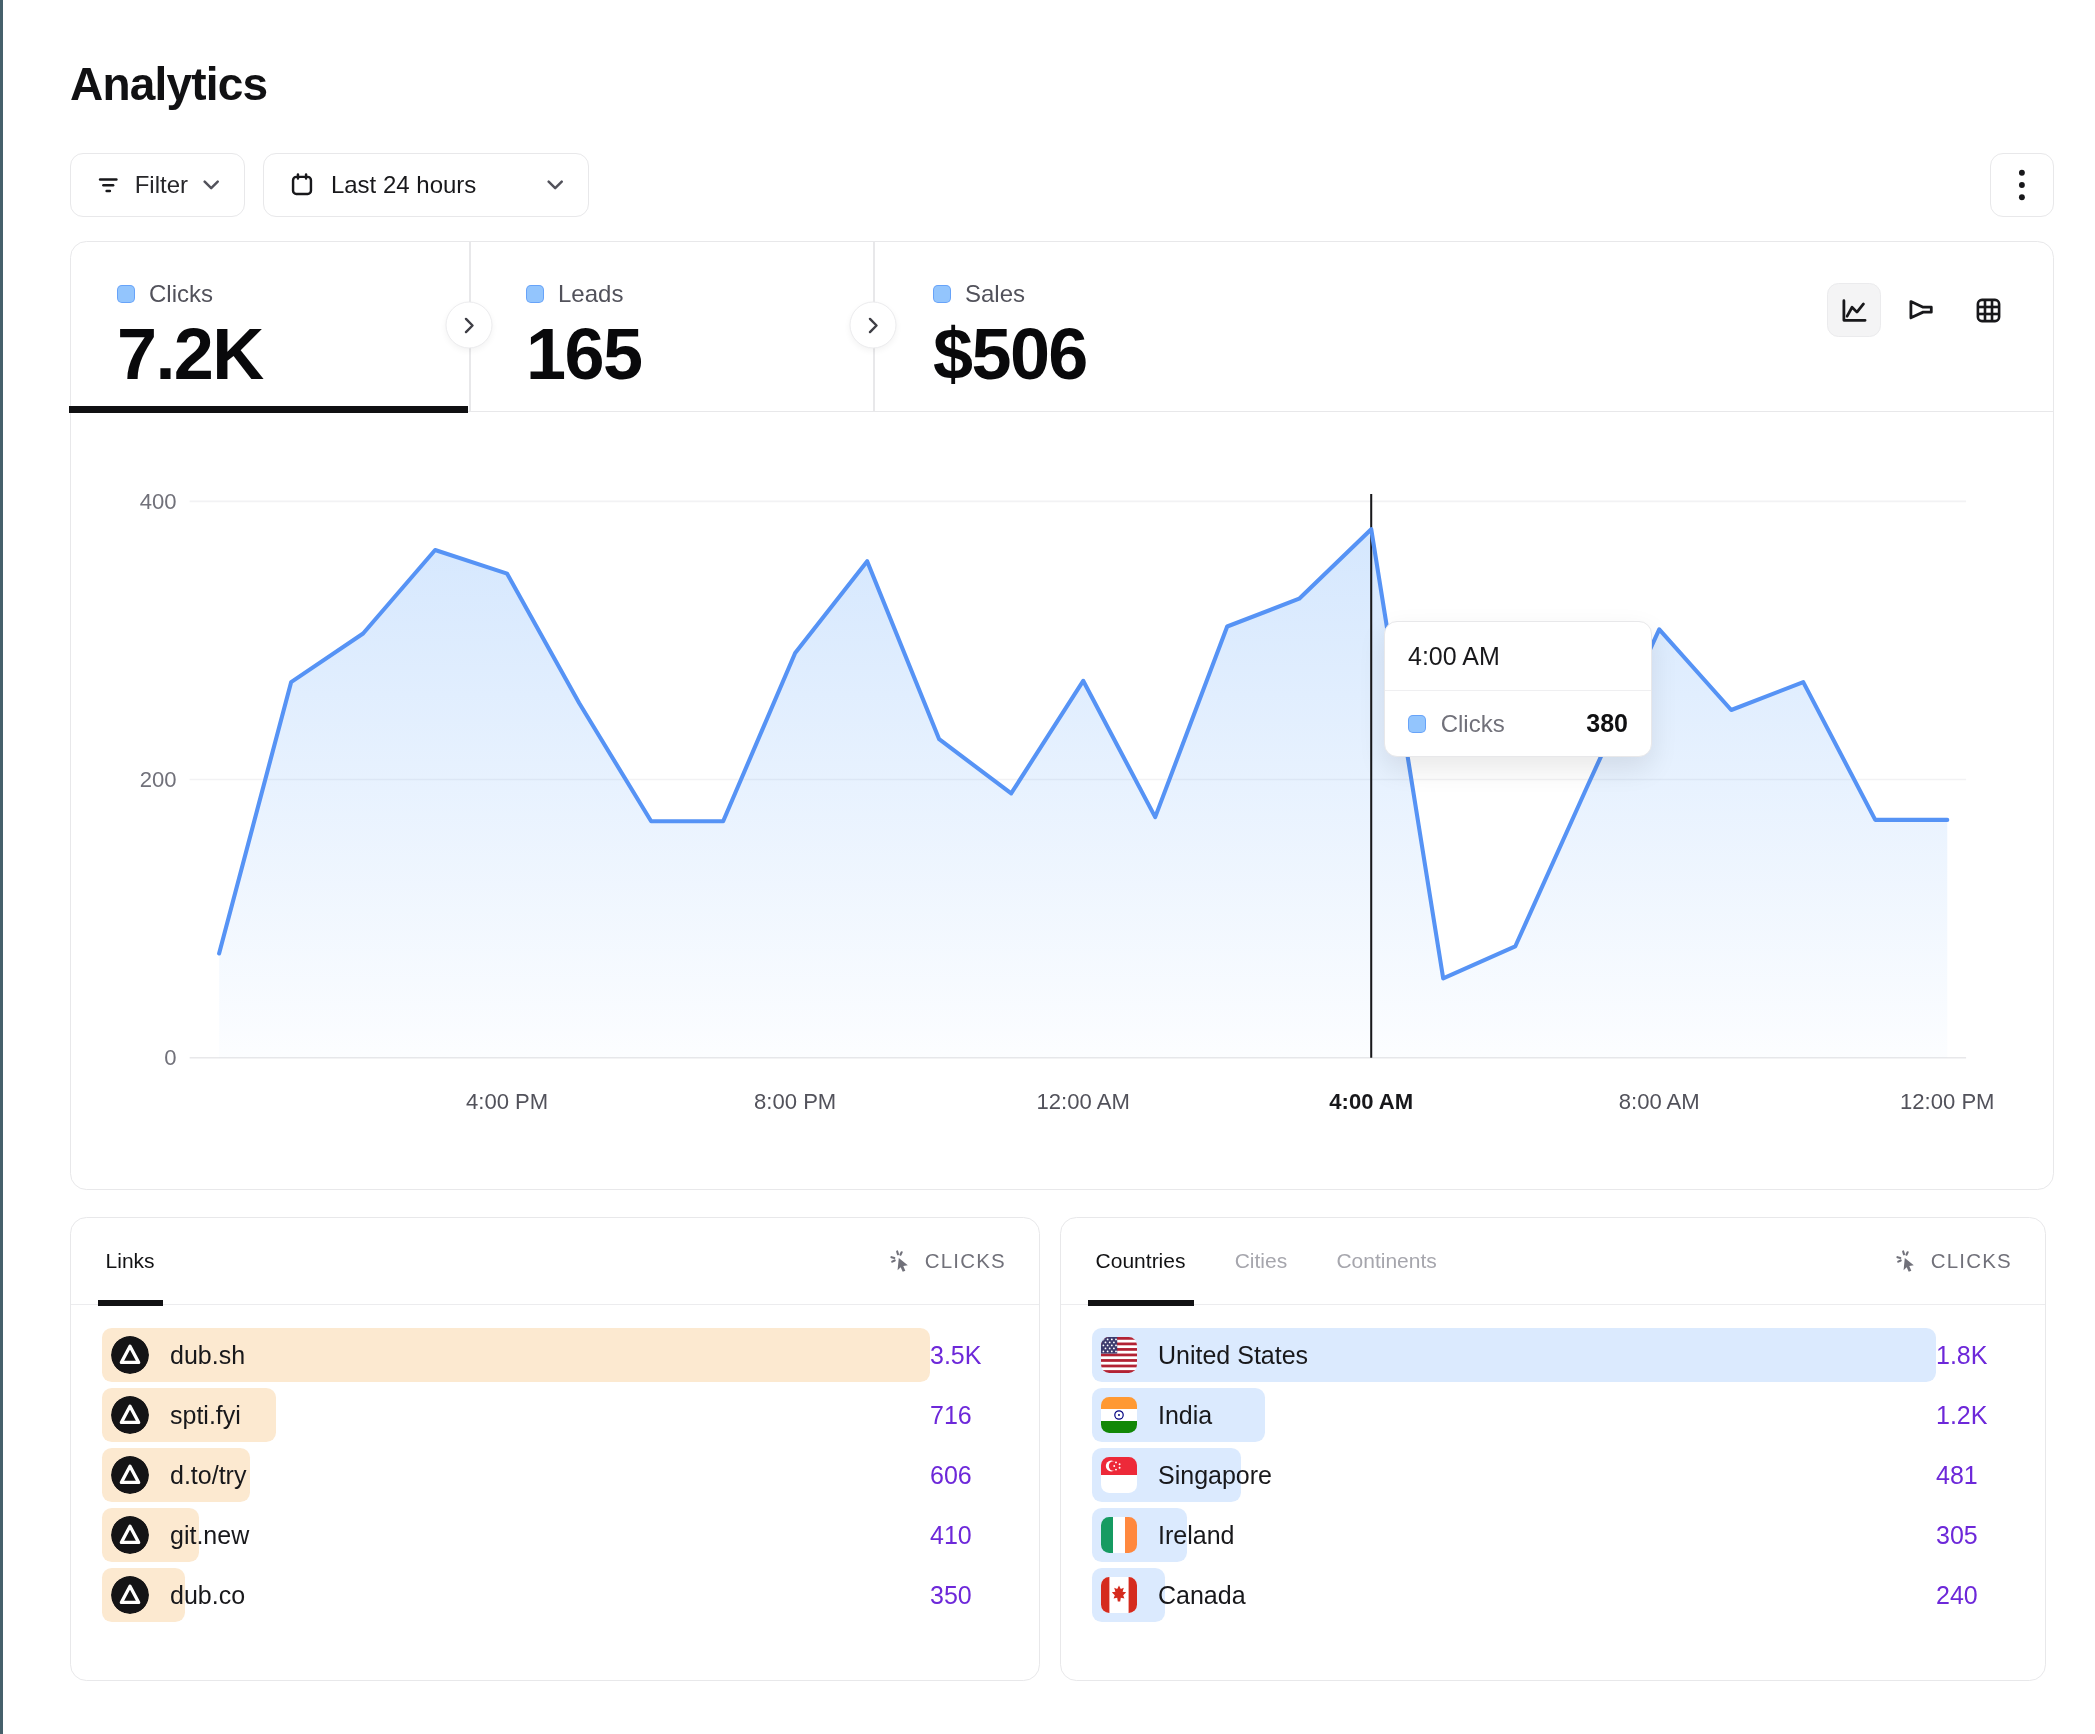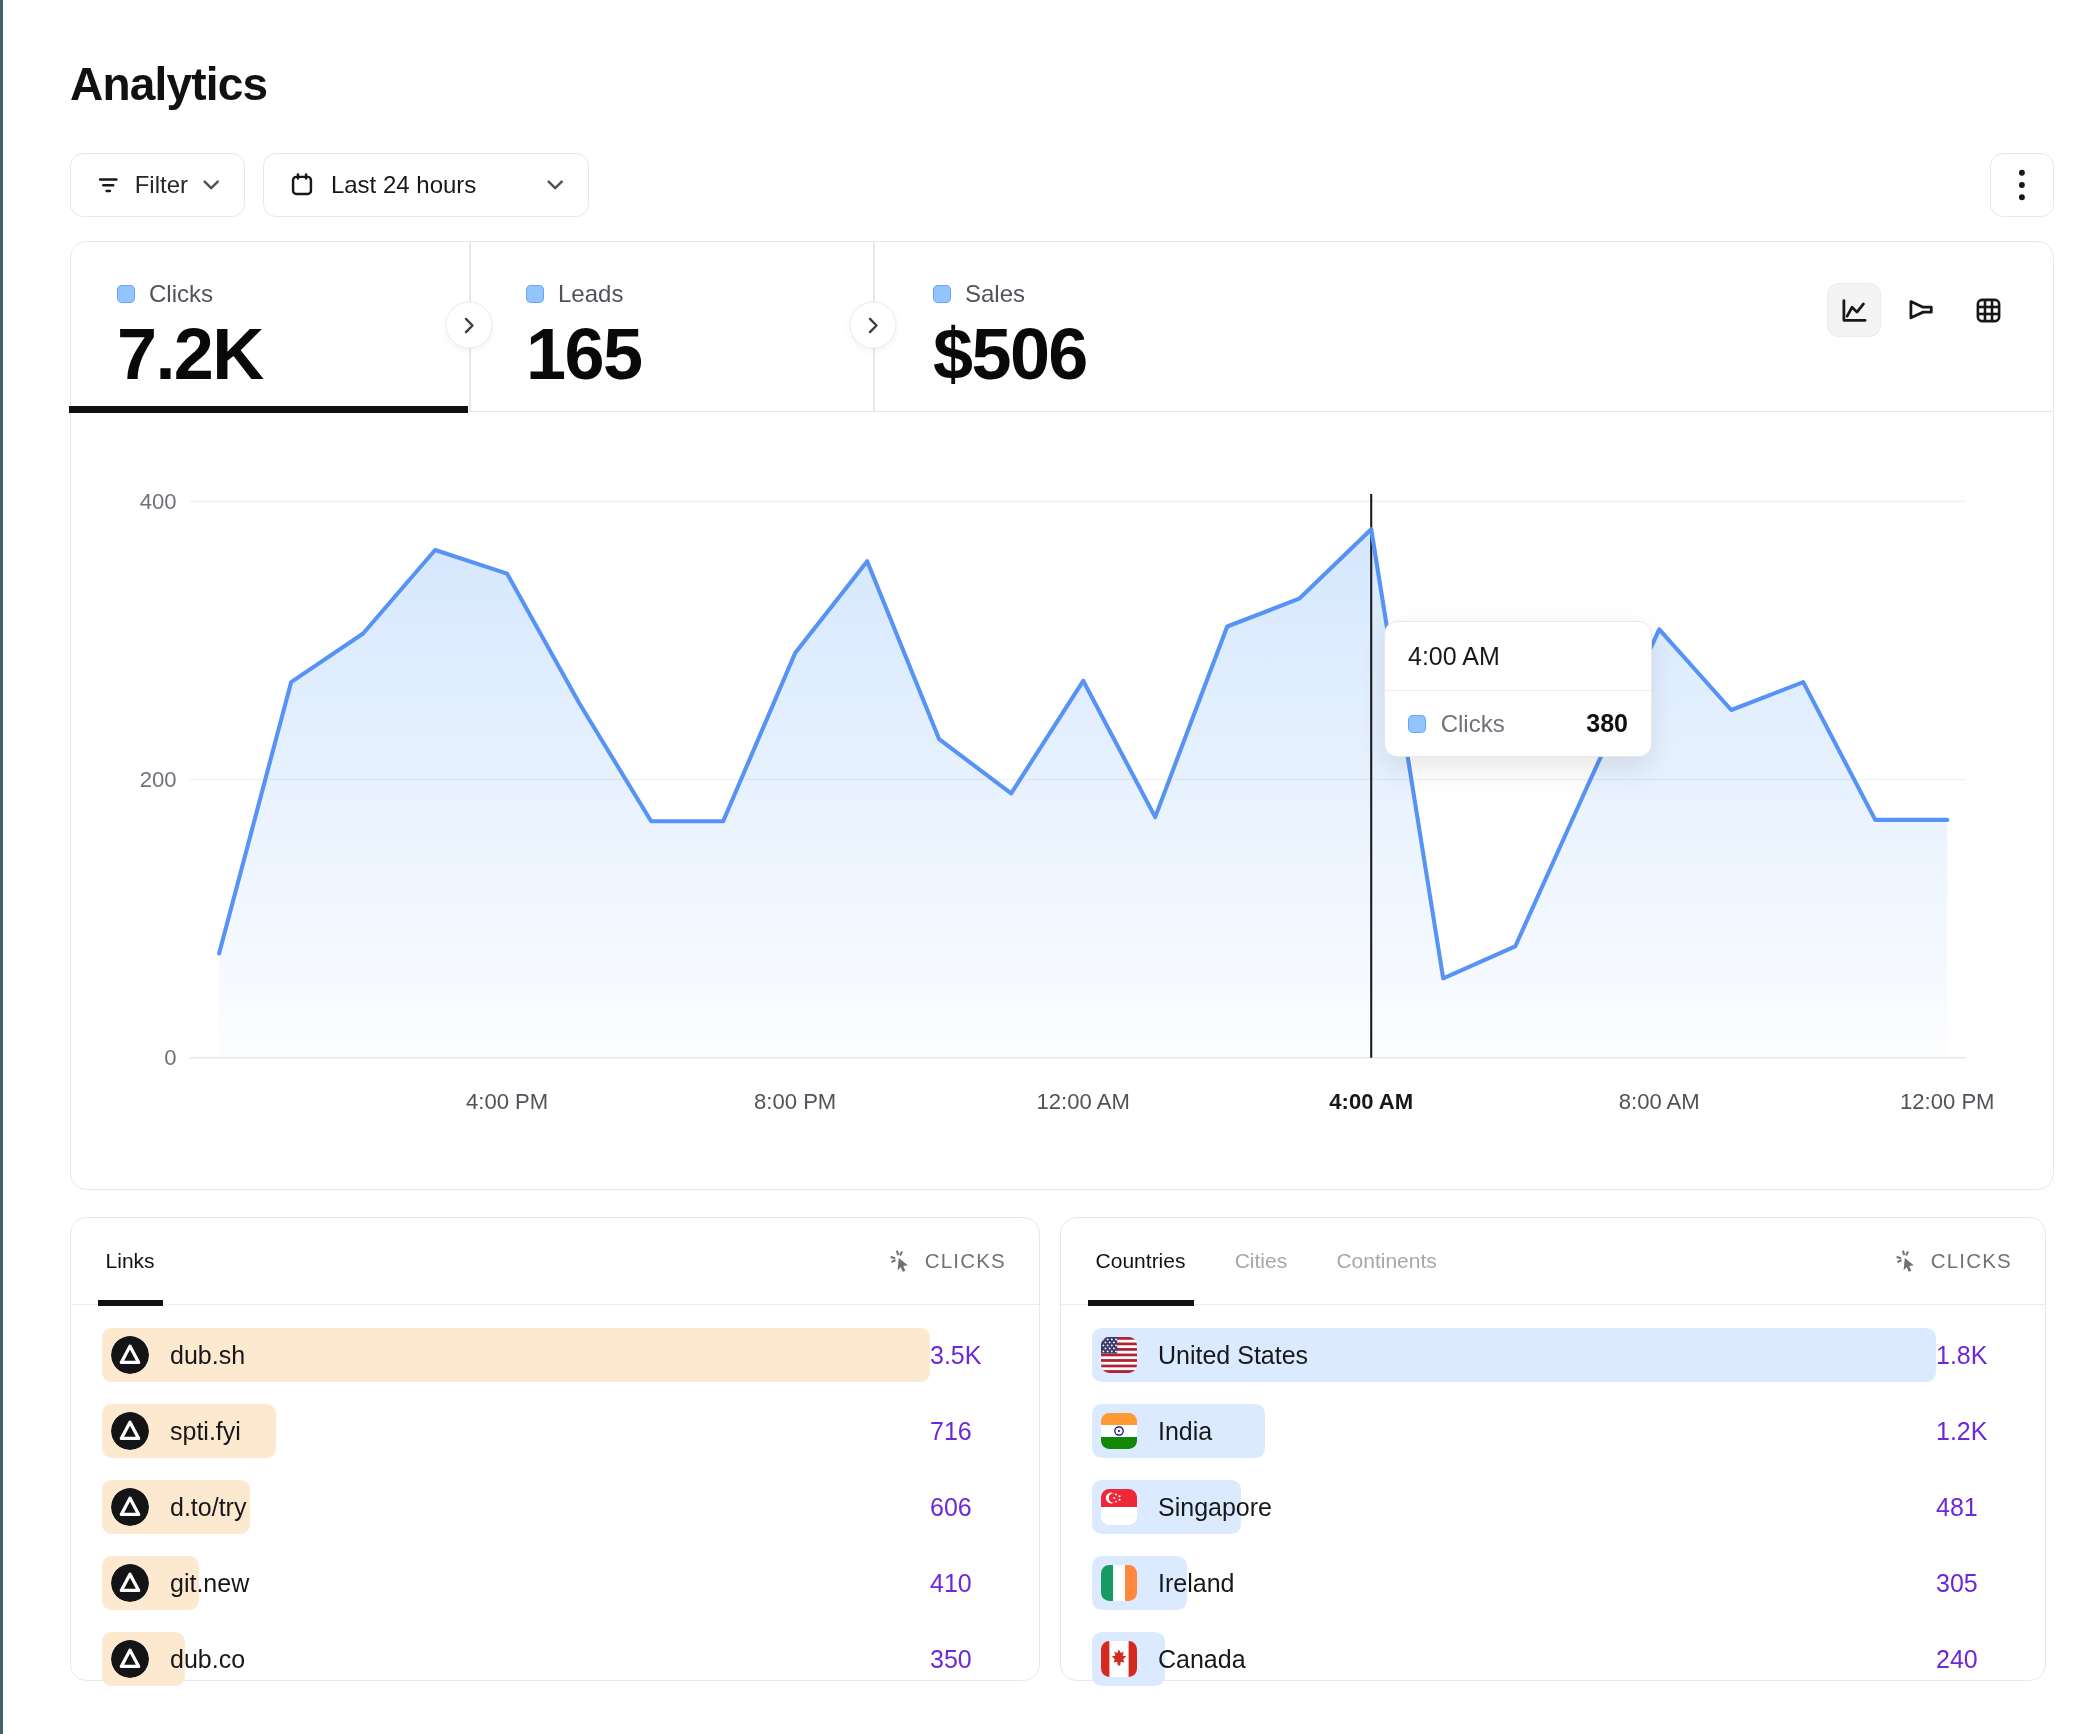--- a/index.html
+++ b/index.html
@@ -42,21 +42,21 @@
 
   .panel { position:absolute; top:1217px; height:464px; background:#fff; border:1.6px solid #e8e8ea; border-radius:16.4px; }
   .links-panel { left:70px; width:970px; }
   .geo-panel { left:1060px; width:986px; }
   .panel-header { position:relative; height:87px; border-bottom:1.6px solid #ececee; display:flex; align-items:stretch; padding:0 33px; }
   .panel-tabs { display:flex; gap:46px; }
   .panel-tab { position:relative; display:flex; align-items:center; font-size:21px; font-weight:500; color:#a6a6ad; cursor:pointer; padding:0 1.6px; }
   .panel-tab.active { color:#121214; }
   .panel-tab.active::after { content:""; position:absolute; left:-6.5px; right:-6.5px; bottom:-1.6px; height:5.7px; background:#121214; }
   .metric-badge { margin-left:auto; display:flex; align-items:center; gap:11.5px; font-size:20.5px; font-weight:500; letter-spacing:1.2px; color:#71717a; }
-  .rows { padding:23px 31px 0 31px; display:flex; flex-direction:column; gap:22px; }
+  .rows { padding:23px 31px 0 31px; display:flex; flex-direction:column; gap:6px; }
   .data-row { display:flex; align-items:center; height:54px; cursor:pointer; }
   .bar-track { position:relative; flex:1; height:54px; }
   .bar { position:absolute; left:0; top:0; height:54px; border-radius:9.8px; }
   .links-panel .bar { background:#fce9d0; }
   .geo-panel .bar { background:#dbeafe; }
   .row-inner { position:absolute; inset:0; display:flex; align-items:center; gap:21px; padding-left:9px; }
   .row-label { font-size:25px; color:#18181b; }
   .row-value { width:78px; text-align:left; font-size:25px; color:#6d28d9; }
   .avatar { width:38px; height:38px; border-radius:50%; flex:0 0 auto; }
   .flag { width:36px; height:36px; border-radius:8.2px; flex:0 0 auto; }

